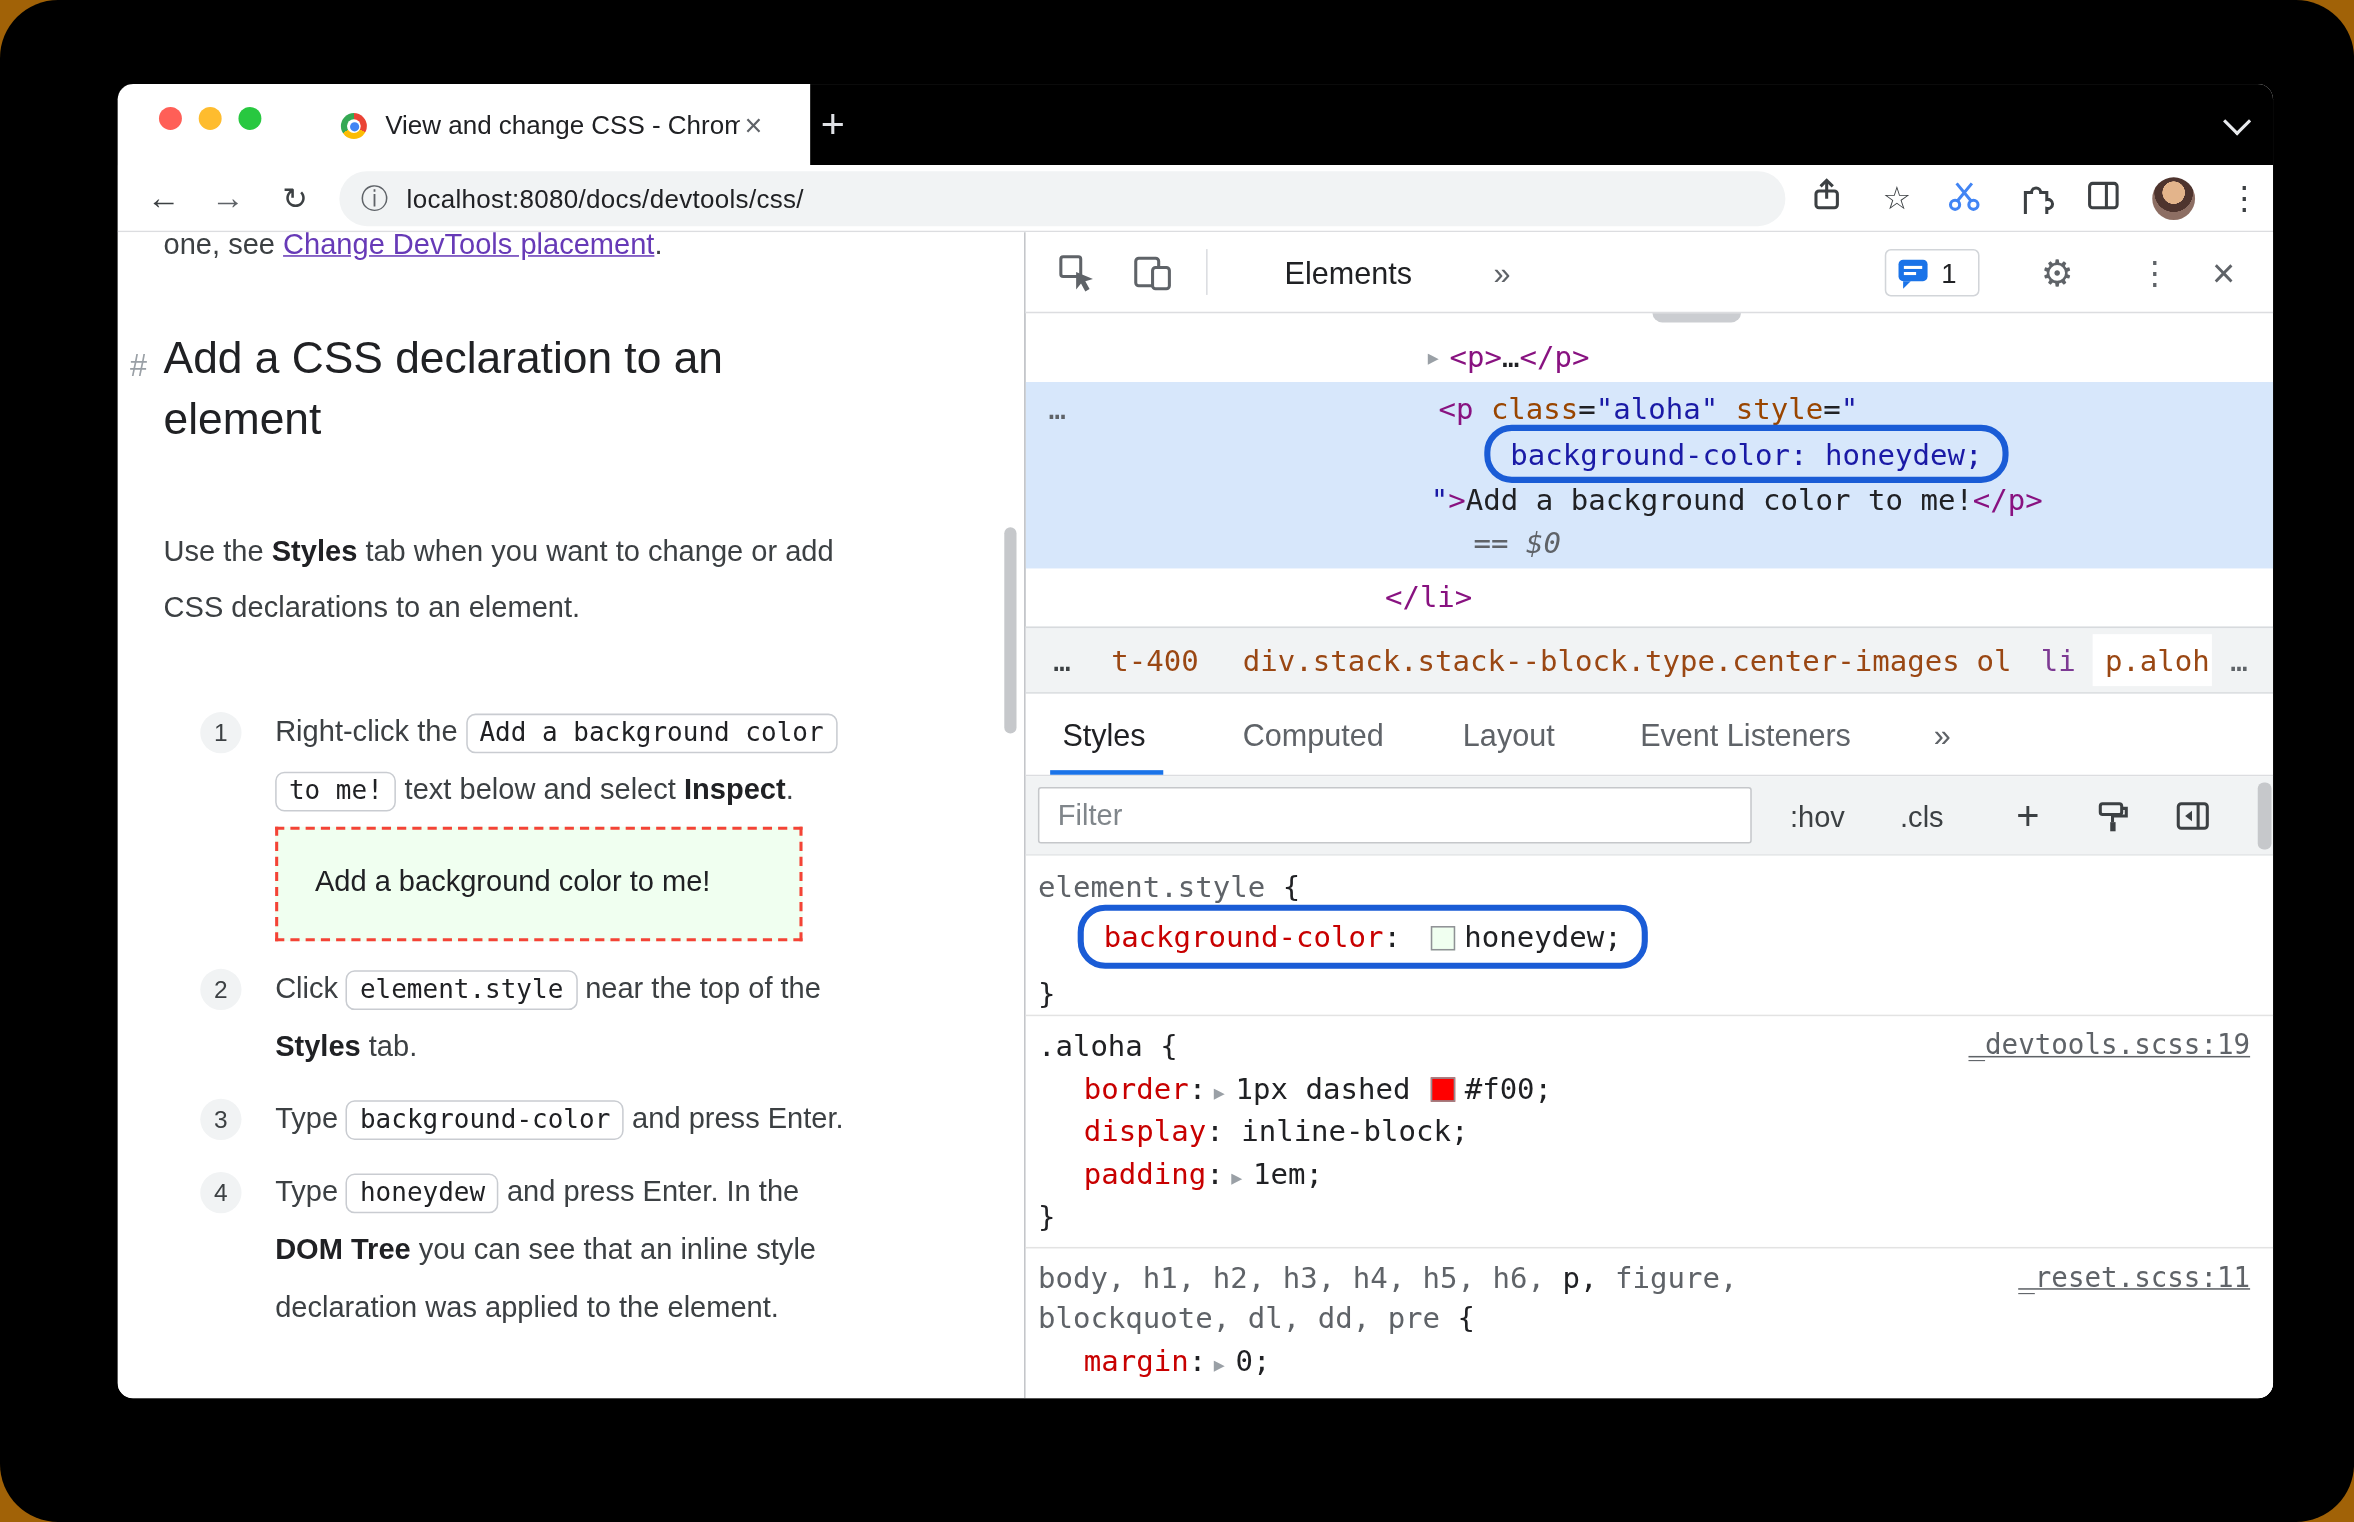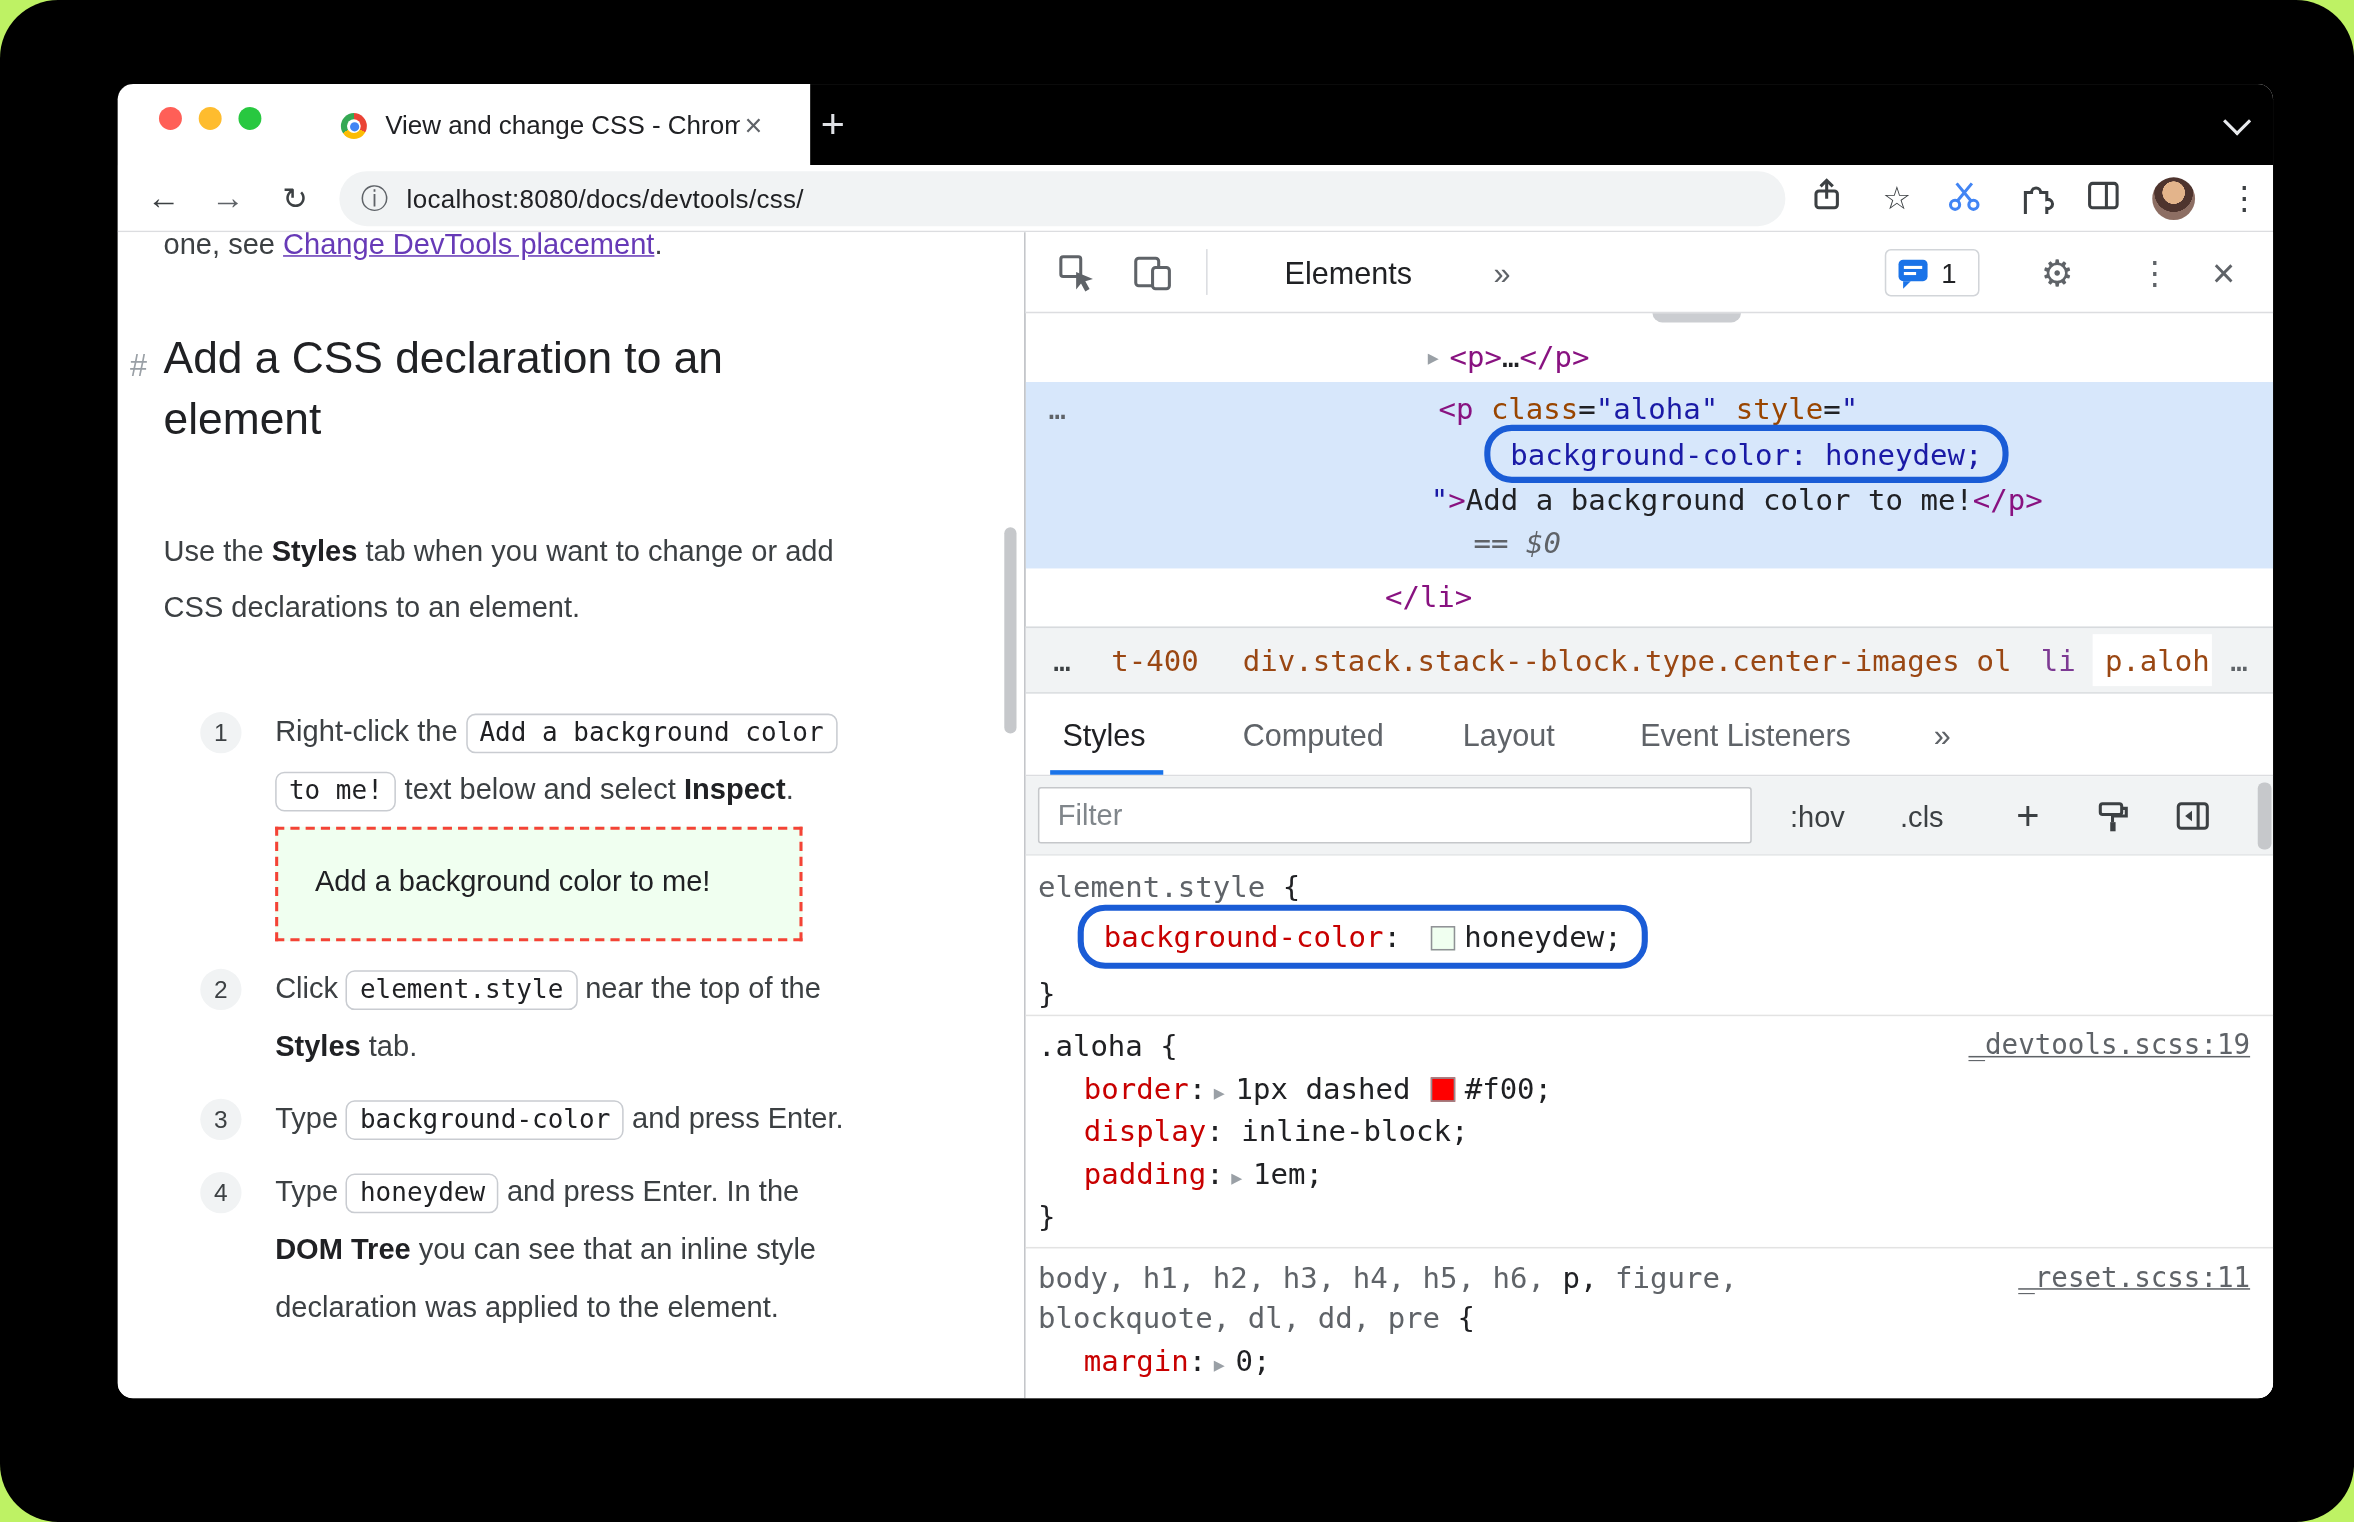--- a/index.html
+++ b/index.html
@@ -1,18 +1,18 @@
 <!DOCTYPE html>
 <html><head>
 <meta charset="utf-8">
 <style>
   *{margin:0;padding:0;box-sizing:border-box}
   html,body{width:2354px;height:1522px;overflow:hidden;background:#fff;
     font-family:"Liberation Sans","DejaVu Sans",sans-serif;}
-  .canvas{position:relative;width:2354px;height:1522px;overflow:hidden;background:#bef264}
+  .canvas{position:relative;width:2354px;height:1522px;overflow:hidden;background:#a16207}
   .scale{position:absolute;left:0;top:0;width:1540px;height:996px;
     transform:scale(1.5286,1.5281);transform-origin:0 0}
   .a{position:absolute}
   .frame{position:absolute;inset:0;background:#000;border-radius:38px}
   .window{position:absolute;left:77px;top:55px;width:1410px;height:860px;background:#fff;
     border-radius:10px;overflow:hidden}
   
   .tabstrip{position:absolute;left:0;top:0;width:1410px;height:53px;background:#000}
   .tabwhite{position:absolute;left:0;top:0;width:453px;height:53px;background:#fff;border-top-left-radius:10px}
   .light{position:absolute;top:15px;width:15px;height:15px;border-radius:50%}

